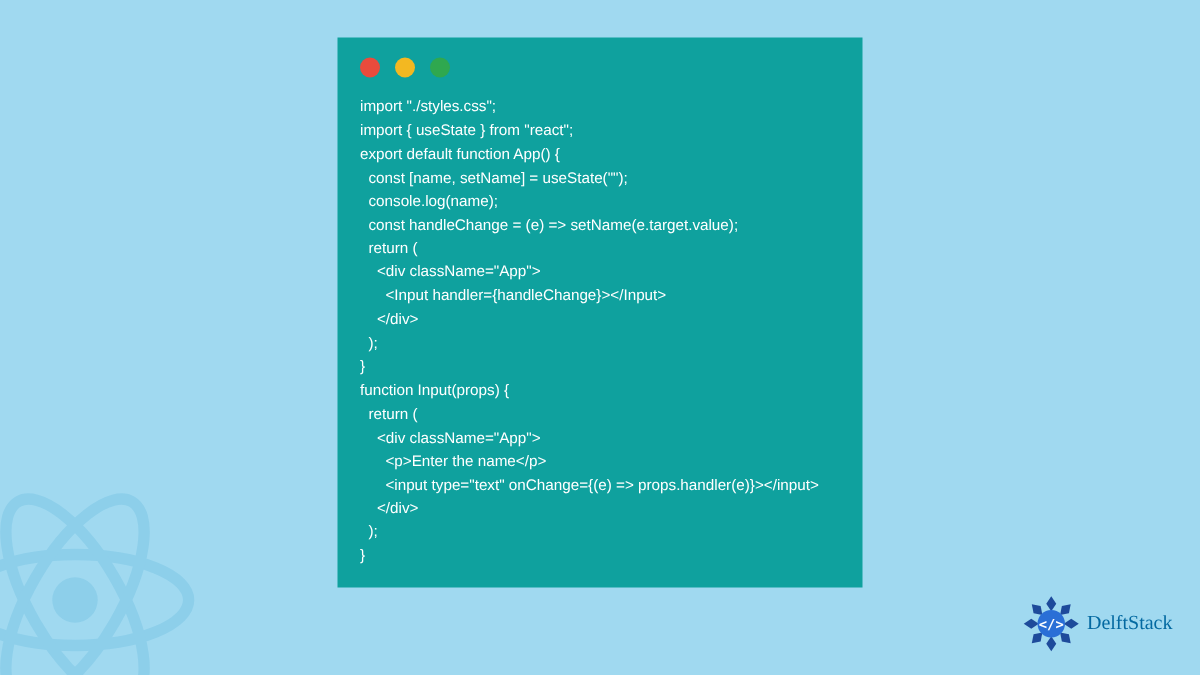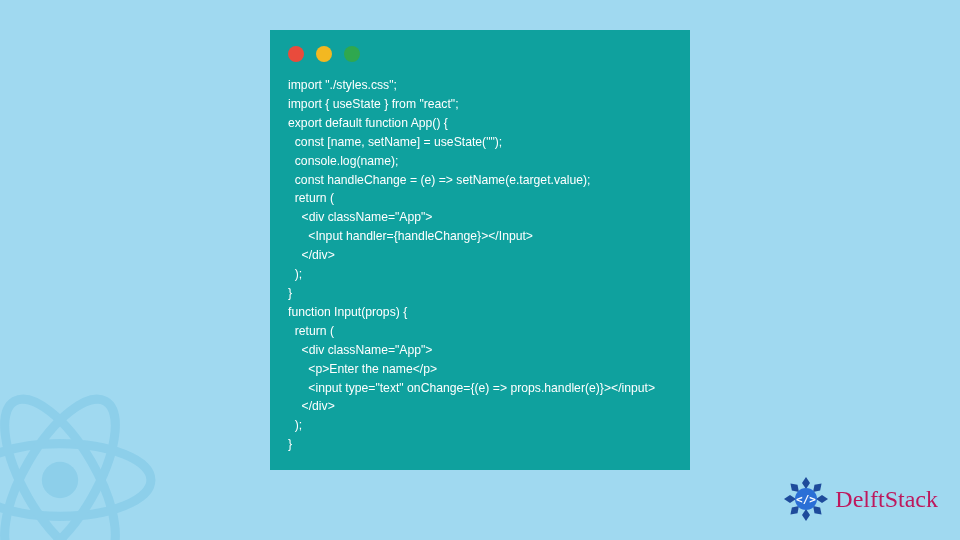--- a/index.html
+++ b/index.html
@@ -43,22 +43,22 @@
   .logo {
     position: absolute;
     right: 22px;
     bottom: 16px;
     display: flex;
     align-items: center;
     gap: 4px;
   }
   .logo-text {
     font-family: Georgia, "Times New Roman", serif;
-    font-size: 24px;
-    color: #be185d;
+    font-size: 16px;
+    color: #0369a1;
     font-weight: 400;
   }
   .logo-emblem {
     width: 50px;
     height: 50px;
   }
   .react-bg {
     position: absolute;
     left: -40px;
     bottom: -40px;

